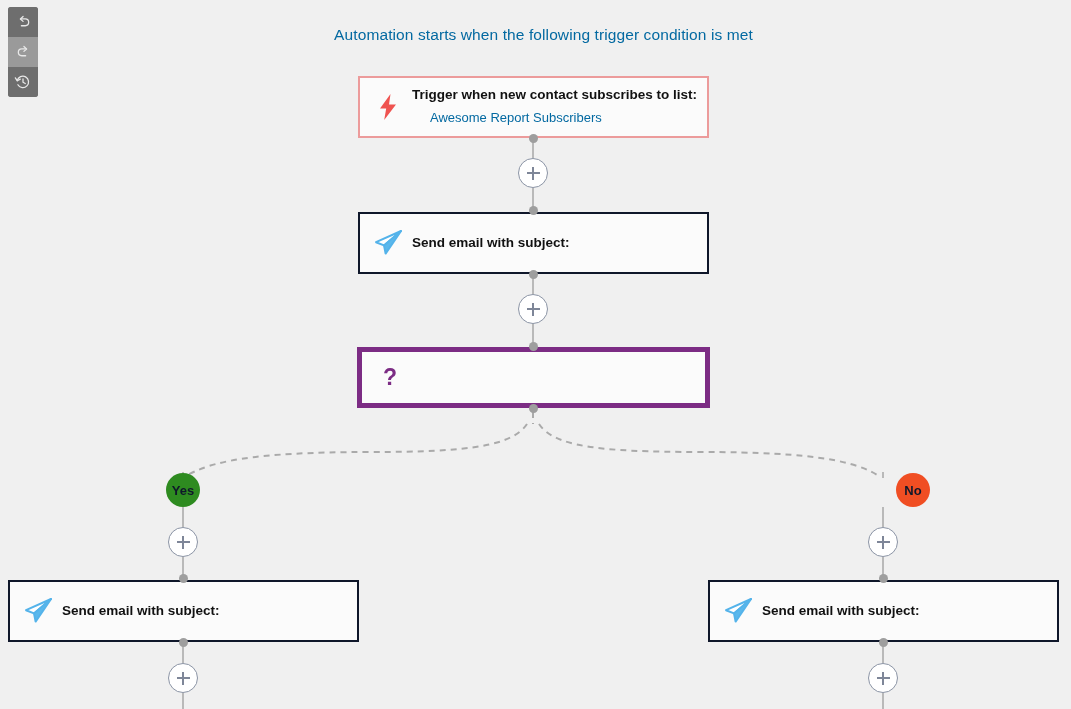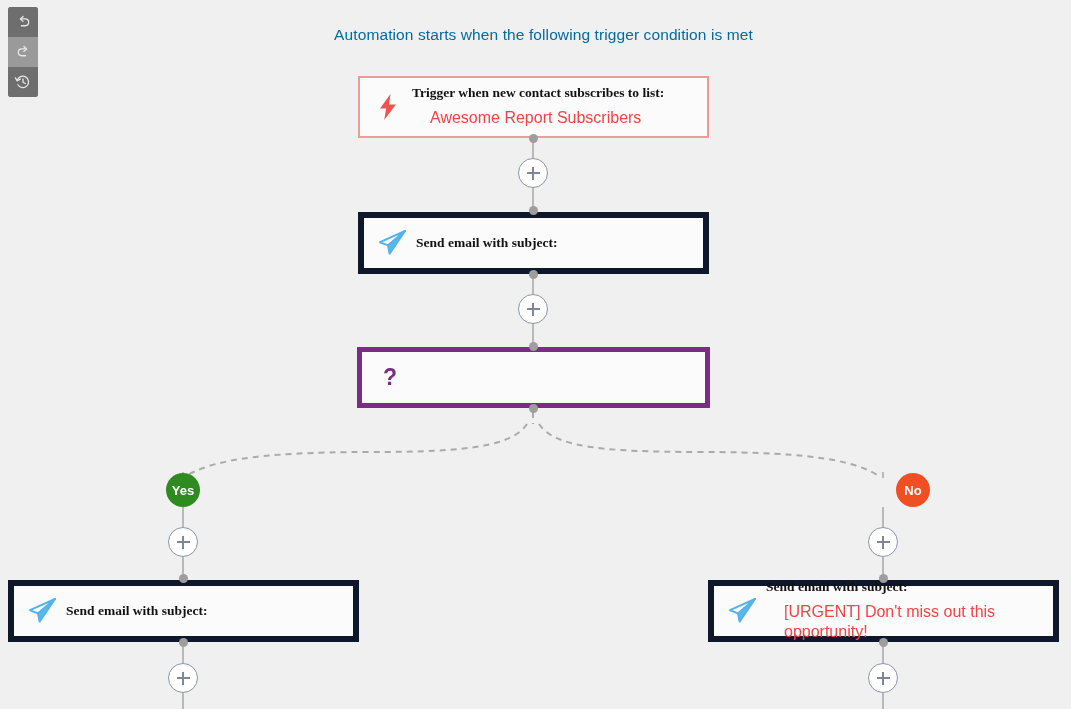--- a/index.html
+++ b/index.html
@@ -71,21 +71,21 @@
     background: #fafafa;
     display: flex;
     align-items: center;
     z-index: 10;
   }
   .card.trigger {
     border: 2px solid #ec9b9b;
     background: #fbfbfb;
   }
   .card.email {
-    border: 6px solid #0f172a;
+    border: 2px solid #0f172a;
     background: #fbfbfb;
   }
   .card.condition {
     border: 5px solid #7c2c84;
     background: #fbfbfb;
   }
   .card-icon {
     flex: 0 0 auto;
     width: 40px;
     display: flex;
@@ -95,25 +95,24 @@
   }
   .card-text {
     flex: 1 1 auto;
     padding-left: 4px;
   }
   .card-title {
     font-size: 13.5px;
     font-weight: bold;
     color: #111;
     line-height: 1.25;
-    font-family: Liberation Serif, serif;
   }
   .card-sub {
-    font-size: 16px;
-    color: #ef4444;
+    font-size: 13px;
+    color: #0369a1;
     line-height: 1.3;
     margin-top: 6px;
     padding-left: 18px;
   }
   .card.condition .card-title { padding-left: 2px; }
 
   
   .conn-dot {
     position: absolute;
     width: 9px;
@@ -148,21 +147,21 @@
 
   
   .branch-badge {
     position: absolute;
     width: 34px;
     height: 34px;
     border-radius: 50%;
     display: flex;
     align-items: center;
     justify-content: center;
-    color: #ffffff;
+    color: #0f172a;
     font-size: 13px;
     font-weight: bold;
     z-index: 25;
     cursor: pointer;
   }
   .branch-badge.yes { background: #2e8b20; }
   .branch-badge.no  { background: #f04e23; }
 </style>
 </head>
 <body>
@@ -293,19 +292,18 @@
 
   <div class="card email" style="left:708px; top:580px; width:351px; height:62px;">
     <div class="card-icon">
       <svg width="30" height="28" viewBox="0 0 30 28">
         <path d="M28 2 L3 13.2 L11 16.4 L28 2 Z" fill="#ffffff" stroke="#54b3ea" stroke-width="2" stroke-linejoin="round"></path>
         <path d="M28 2 L11 16.4 L12.6 24.6 L28 2 Z" fill="#5bb8ec" stroke="#54b3ea" stroke-width="2" stroke-linejoin="round"></path>
       </svg>
     </div>
     <div class="card-text">
       <div class="card-title">Send email with subject:</div>
-      <div class="card-sub">[URGENT] Don't miss out this opportunity!</div>
     </div>
   </div>
   <div class="conn-dot" style="left:878.5px; top:638px;"></div>
   <div class="plus-btn" style="left:868px; top:663px;"></div>
 
 </div>
 
 </body></html>

